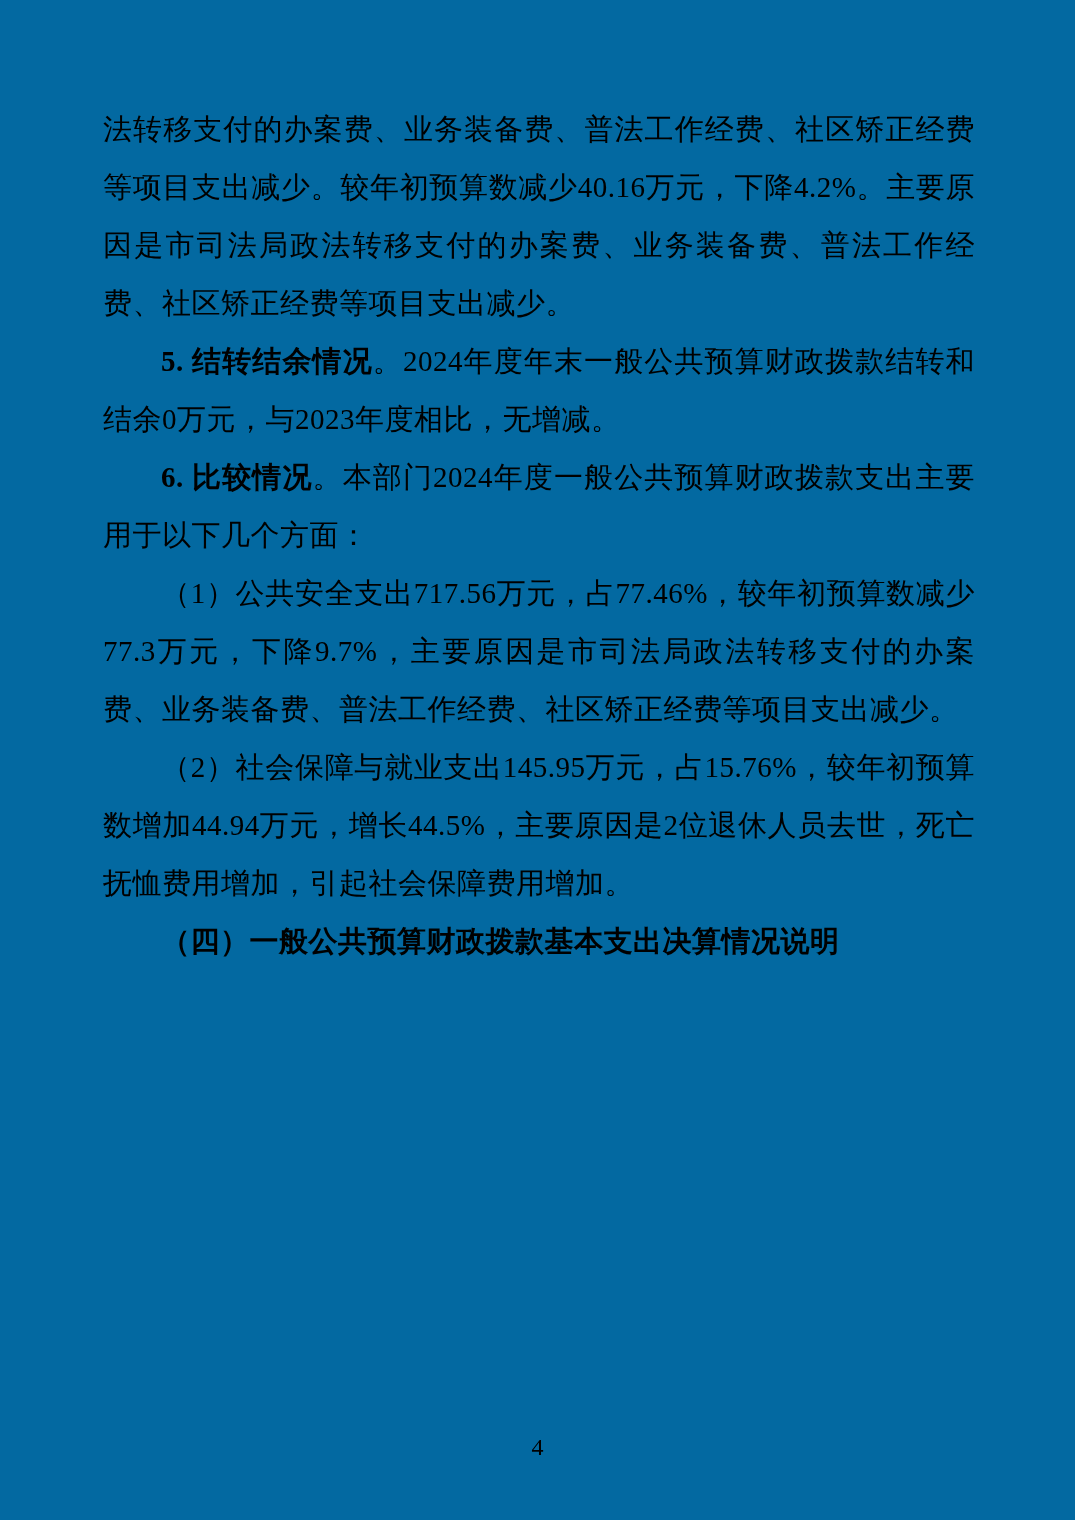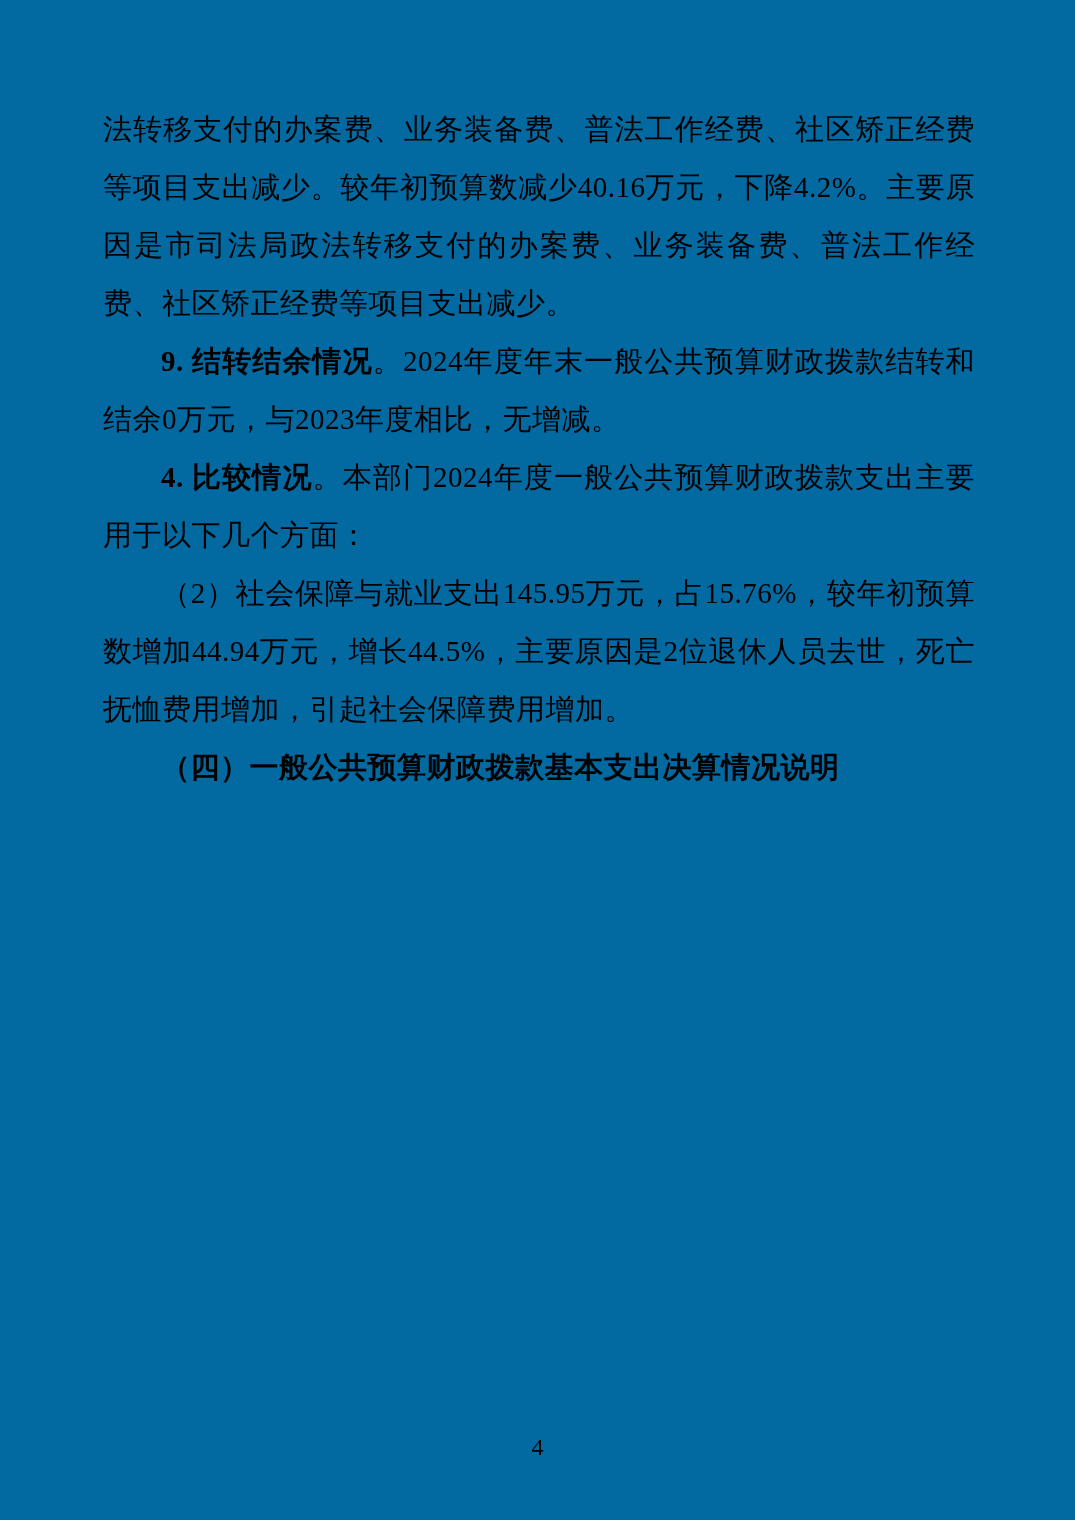--- a/index.html
+++ b/index.html
@@ -47,21 +47,22 @@
     line-height: 30px;
     font-family: "Liberation Serif", "DejaVu Serif", serif;
   }
 </style>
 </head>
 <body>
 
 <div class="page">
   <div class="doc-body">
       <p class=""><span>法转移支付的办案费、业务装备费、普法工作经费、社区矫正经费等项目支出减少。较年初预算数减少40.16万元，下降4.2%。主要原因是市司法局政法转移支付的办案费、业务装备费、普法工作经费、社区矫正经费等项目支出减少。</span></p>
-      <p class="indent"><span class="bold">9. 结转结余情况</span><span>。2024年度年末一般公共预算财政拨款结转和结余0万元，与2023年度相比，无增减。</span></p>
-      <p class="indent"><span class="bold">4. 比较情况</span><span>。本部门2024年度一般公共预算财政拨款支出主要用于以下几个方面：</span></p>
+      <p class="indent"><span class="bold">5. 结转结余情况</span><span>。2024年度年末一般公共预算财政拨款结转和结余0万元，与2023年度相比，无增减。</span></p>
+      <p class="indent"><span class="bold">6. 比较情况</span><span>。本部门2024年度一般公共预算财政拨款支出主要用于以下几个方面：</span></p>
+      <p class="indent"><span>（1）公共安全支出717.56万元，占77.46%，较年初预算数减少77.3万元，下降9.7%，主要原因是市司法局政法转移支付的办案费、业务装备费、普法工作经费、社区矫正经费等项目支出减少。</span></p>
       <p class="indent"><span>（2）社会保障与就业支出145.95万元，占15.76%，较年初预算数增加44.94万元，增长44.5%，主要原因是2位退休人员去世，死亡抚恤费用增加，引起社会保障费用增加。</span></p>
       <p class="indent"><span class="bold">（四）一般公共预算财政拨款基本支出决算情况说明</span></p>
     </div>
   <div class="page-footer">
     <span>4</span>
   </div>
 </div>
 
 </body></html>

